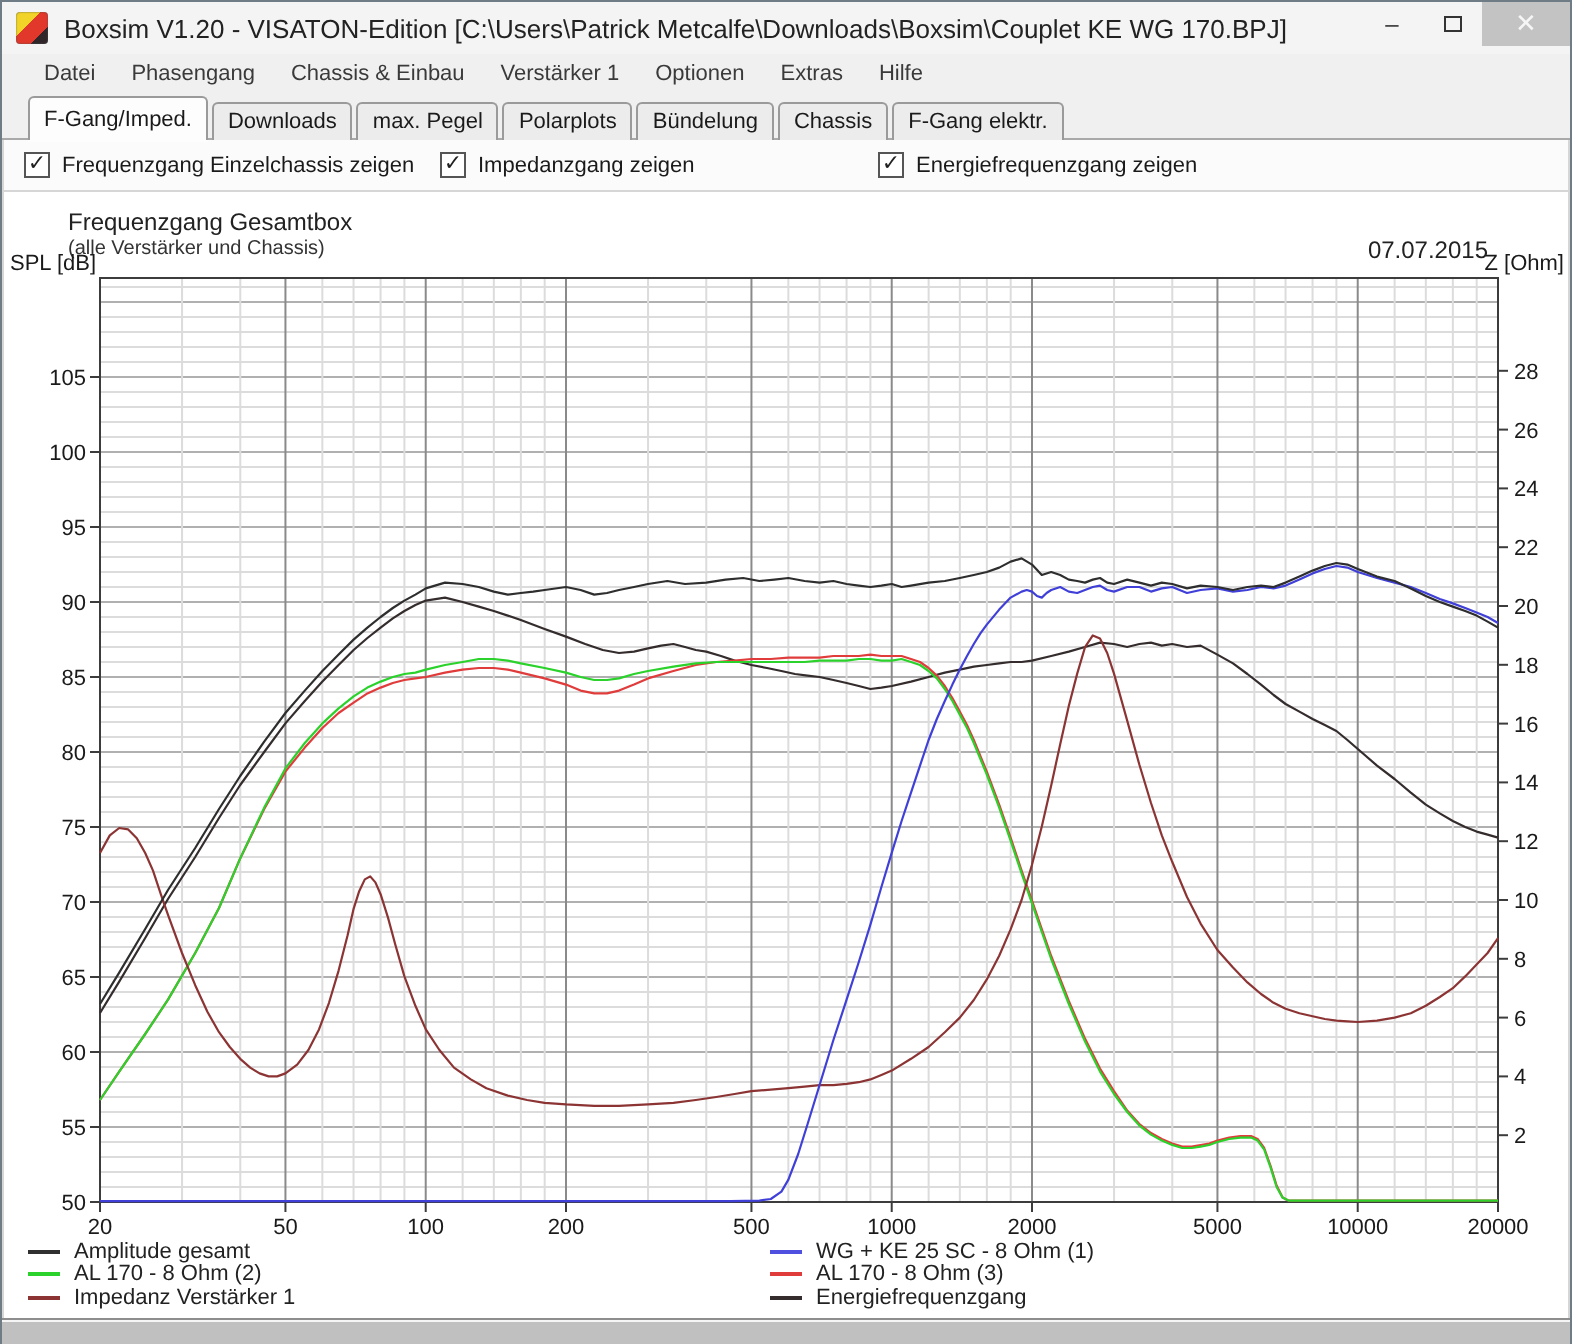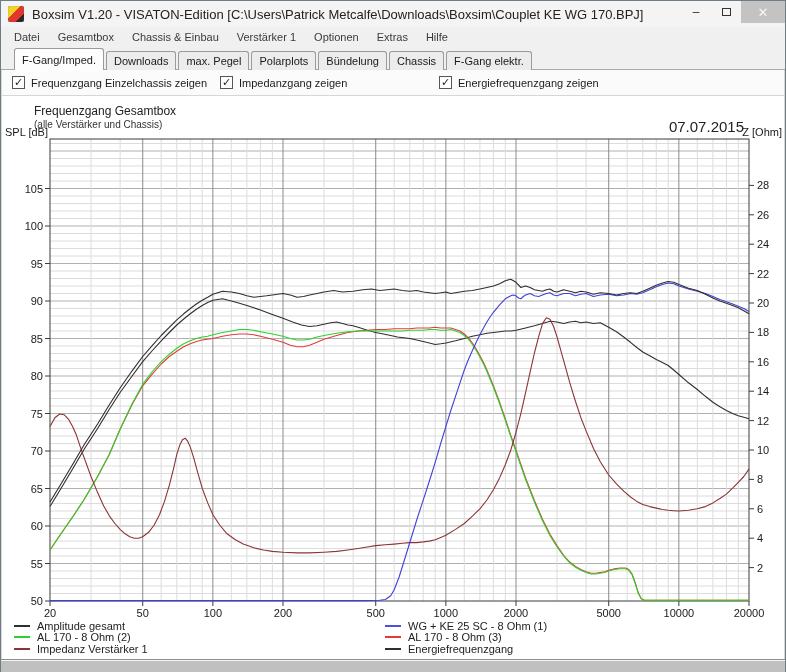--- a/index.html
+++ b/index.html
@@ -11,21 +11,21 @@
   .titlebar { height:26px; background:#f4f4f4; display:flex; align-items:center; flex:0 0 auto; }
   .app-icon { width:16px; height:16px; margin:0 8px 0 7px; border-radius:2px;
     background:linear-gradient(135deg,#f2d428 0 38%,#e2372b 38% 72%,#30262a 72%); box-shadow:inset 0 0 1px #555; }
   .title-text { font-size:13px; color:#222; white-space:nowrap; overflow:hidden; }
   .win-buttons { margin-left:auto; display:flex; align-items:flex-start; height:26px; }
   .win-btn { width:30px; height:22px; display:flex; align-items:center; justify-content:center; color:#333; font-size:12px; }
   .win-btn.maximize span { width:9px; height:8px; border:1px solid #333; display:block; }
   .win-btn.close { width:44px; background:#c3c3c3; color:#f6f6f6; font-size:13px; }
 
   
-  .menubar { height:19px; display:flex; align-items:center; padding-left:4px; background:#f0f0f0; flex:0 0 auto; }
+  .menubar { height:19px; display:flex; align-items:center; padding-left:4px; background:#f0f0f0; flex:0 0 auto;margin-left:8px; }
   .menu-item { padding:2px 9px; color:#3a3a3a; }
 
   
   .tabbar { height:24px; display:flex; align-items:flex-end; padding-left:13px; position:relative; flex:0 0 auto; }
   .tabbar::after { content:""; position:absolute; left:0; right:0; bottom:0; height:1px; background:#a9a9a9; }
   .tab { position:relative; border:1px solid #9a9a9a; border-bottom:none; border-radius:3px 3px 0 0;
     background:#ececec; padding:3px 7px 4px; margin-right:2px; height:19px; white-space:nowrap; z-index:1; }
   .tab.active { background:#fdfdfd; height:22px; padding-top:5px; z-index:3; box-shadow:0 1px 0 #fdfdfd; }
 
   
@@ -33,21 +33,21 @@
   .check-item { display:flex; align-items:center; }
   .check-item.c1 { width:208px; } .check-item.c2 { width:219px; }
   .checkbox { width:13px; height:13px; border:1px solid #555; background:#fff; margin-right:6px;
     display:flex; align-items:center; justify-content:center; font-size:11px; font-weight:bold; color:#222; line-height:1; }
 
   
   .chart-panel { position:relative; height:563px; background:#ffffff; border-left:1px solid #d6d6d6; border-right:1px solid #d6d6d6; flex:0 0 auto; }
   .chart-panel svg { position:absolute; left:0; top:0; }
   .chart-title { position:absolute; left:32px; top:8px; font-size:12px; color:#222; }
   .chart-subtitle { position:absolute; left:32px; top:23px; font-size:10px; color:#333; }
-  .chart-date { position:absolute; right:40px; top:22px; font-size:15px; color:#222; }
+  .chart-date { position:absolute; right:40px; top:22px; font-size:12px; color:#222; }
   .axis-unit-left { position:absolute; left:3px; top:30px; font-size:11px; }
   .axis-unit-right { position:absolute; right:2px; top:30px; font-size:11px; }
 
   
   .legend { position:absolute; left:0; top:524px; width:786px; }
   .legend-row { height:11.5px; display:flex; }
   .legend-item { display:flex; align-items:center; }
   .legend-item.colL { width:383px; padding-left:12px; }
   .legend-item.colR { padding-left:0; }
   .legend-mark { width:16px; height:2px; margin-right:7px; flex:0 0 auto; }
@@ -72,21 +72,21 @@
           <span></span>
         </div>
       <div class="win-btn close">
           <span>✕</span>
         </div>
     </div>
   </div>
 
   <div class="menubar">
     <span class="menu-item">Datei</span>
-    <span class="menu-item">Gesamtbox</span>
+    <span class="menu-item">Phasengang</span>
     <span class="menu-item">Chassis &amp; Einbau</span>
     <span class="menu-item">Verstärker 1</span>
     <span class="menu-item">Optionen</span>
     <span class="menu-item">Extras</span>
     <span class="menu-item">Hilfe</span>
   </div>
 
   <div class="tabbar">
     <div class="tab active">F-Gang/Imped.</div>
     <div class="tab">Downloads</div>

